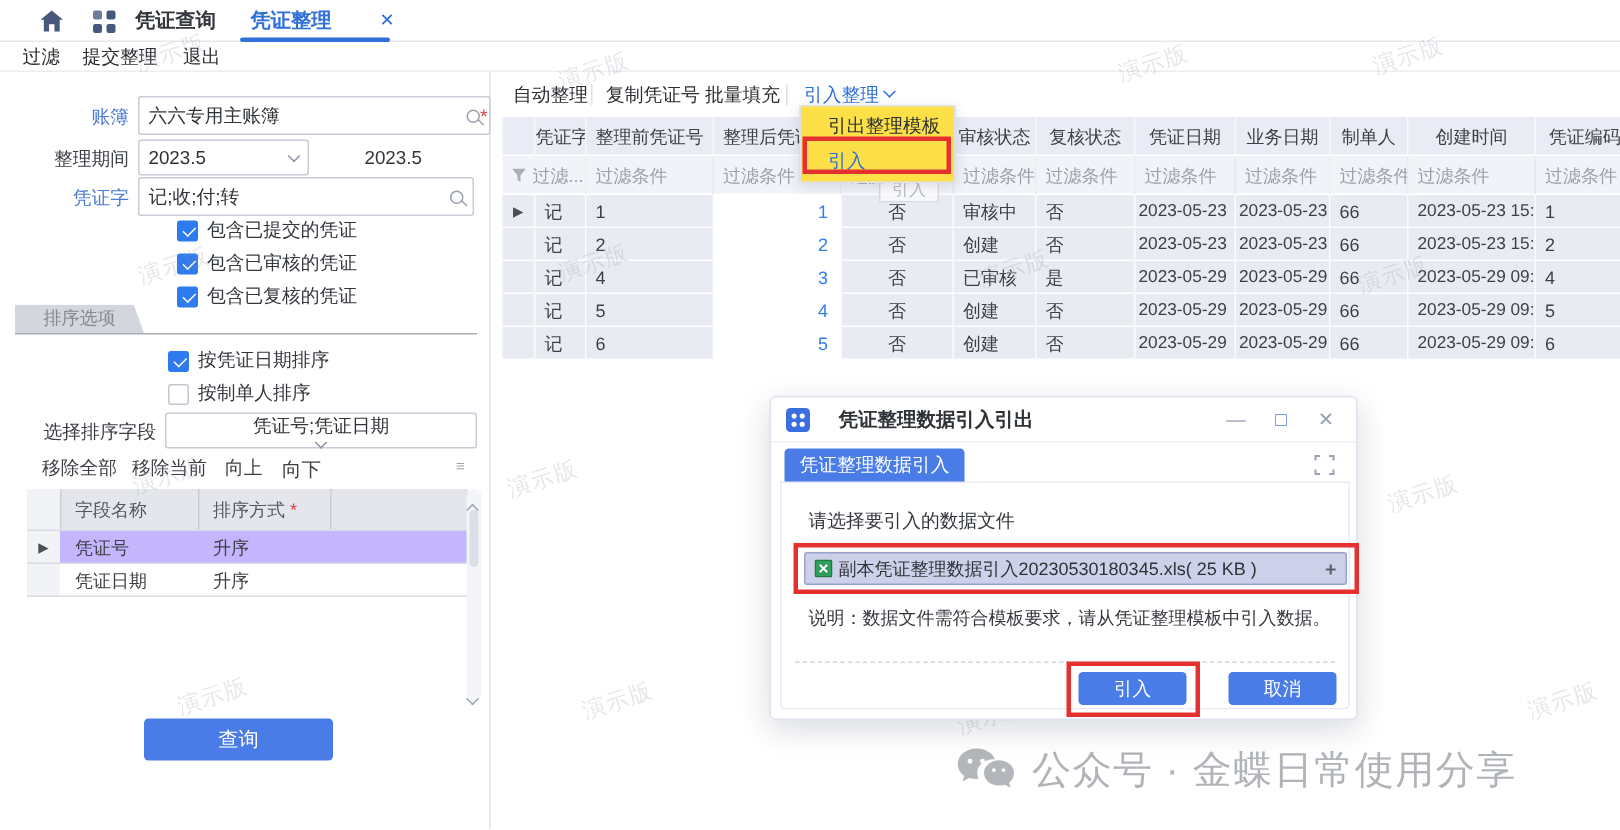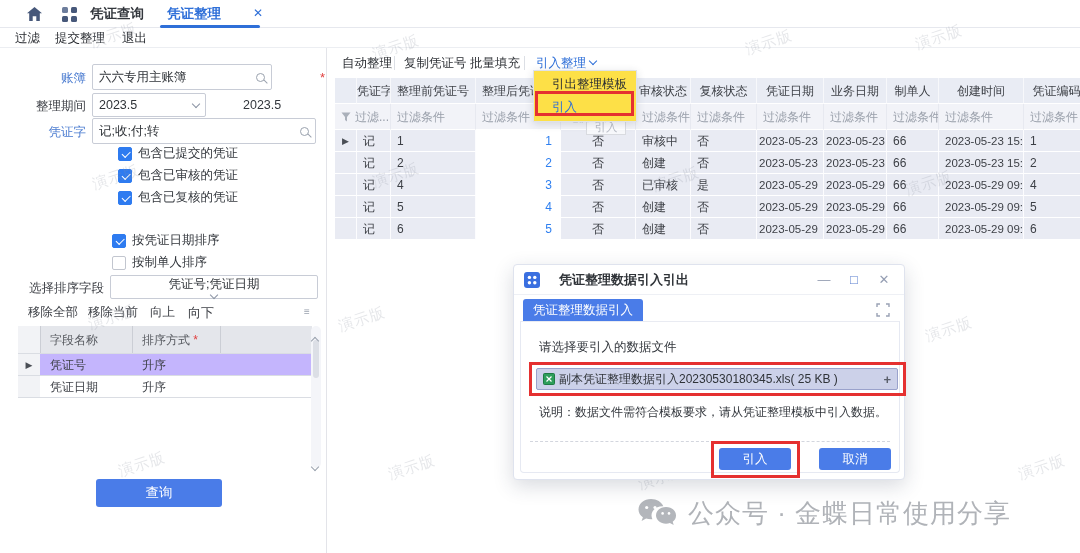--- a/index.html
+++ b/index.html
@@ -146,21 +146,21 @@
   </div>
 
   <div class="menubar">
     <span style="left:15px;">过滤</span>
     <span style="left:55px;">提交整理</span>
     <span style="left:122px;">退出</span>
   </div>
 
   <div class="left-panel">
     <span class="lbl blue" style="left:20px;top:22px;width:66px;">账簿</span>
-    <div class="inp" style="left:92px;top:16px;width:180px;height:26px;">
+    <div class="inp" style="left:92px;top:16px;width:235px;height:26px;">
       <span class="flex1">六六专用主账簿</span>
       <span class="mag"></span>
     </div>
     <span class="req" style="left:320px;top:22px;">*</span>
 
     <span class="lbl" style="left:20px;top:50px;width:66px;">整理期间</span>
     <div class="inp" style="left:92px;top:45px;width:114px;height:24px;">
       <span class="flex1">2023.5</span>
       <span class="chev"></span>
     </div>
@@ -178,20 +178,24 @@
     </div>
     <div class="cbrow" style="left:118px;top:119px;">
       <span class="cb on"></span>
       <span>包含已审核的凭证</span>
     </div>
     <div class="cbrow" style="left:118px;top:141px;">
       <span class="cb on"></span>
       <span>包含已复核的凭证</span>
     </div>
 
+    <div class="section-bar" style="top:155px;">
+      <span class="section-tab">排序选项</span>
+      <span class="section-line"></span>
+    </div>
 
     <div class="cbrow" style="left:112px;top:184px;">
       <span class="cb on"></span>
       <span>按凭证日期排序</span>
     </div>
     <div class="cbrow" style="left:112px;top:206px;">
       <span class="cb"></span>
       <span>按制单人排序</span>
     </div>
 

